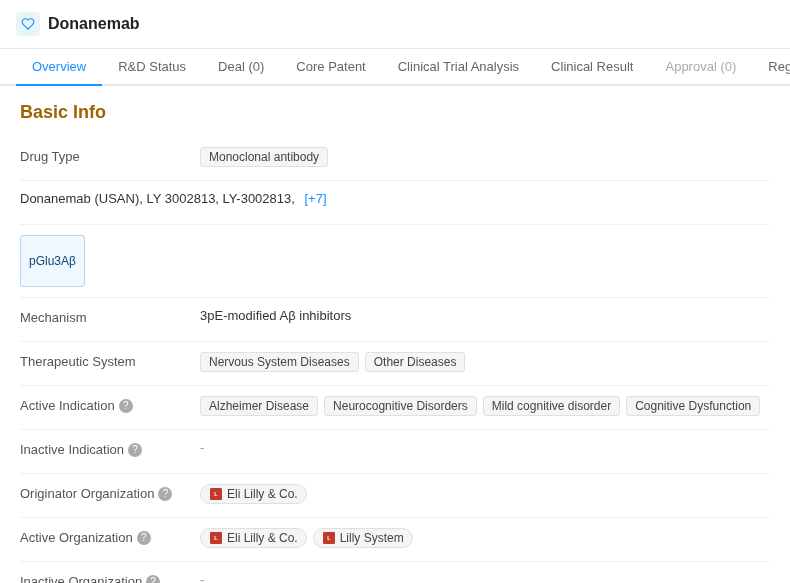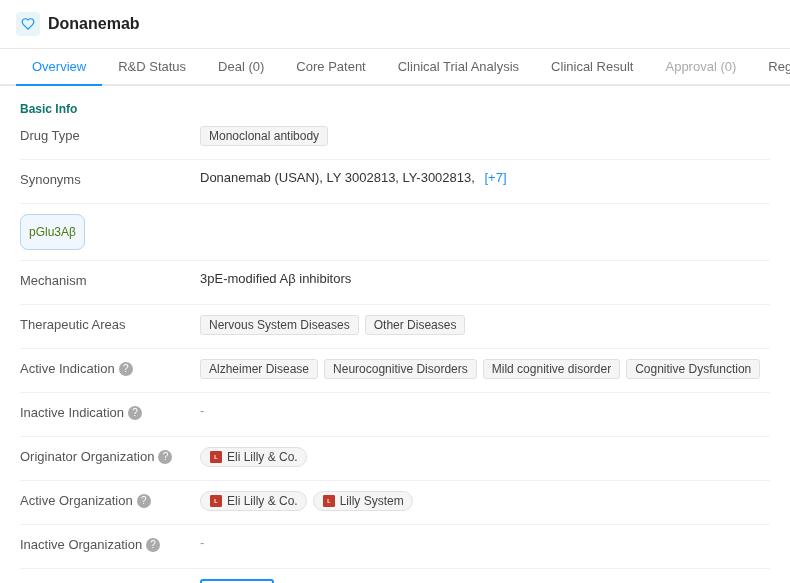--- a/index.html
+++ b/index.html
@@ -8,28 +8,28 @@
     .header { display: flex; align-items: center; padding: 12px 16px; border-bottom: 1px solid #e8e8e8; }
     .drug-icon { width: 24px; height: 24px; background: #e8f4f8; border-radius: 4px; display: flex; align-items: center; justify-content: center; margin-right: 8px; }
     .drug-name { font-size: 16px; font-weight: 600; color: #222; }
 
     .tabs { display: flex; border-bottom: 2px solid #e8e8e8; padding: 0 16px; }
     .tab { padding: 10px 16px; font-size: 13px; color: #666; cursor: pointer; border-bottom: 2px solid transparent; margin-bottom: -2px; white-space: nowrap; }
     .tab.active { color: #1890ff; border-bottom: 2px solid #1890ff; font-weight: 500; }
     .tab.disabled { color: #aaa; }
 
     .content { padding: 16px 20px; }
-    .section-title { font-size: 12px; font-weight: 700; color: #0f766e; }
+    .section-title { font-size: 18px; font-weight: 700; color: #a16207; margin-bottom: 14px; }
 
     .info-row { display: flex; align-items: flex-start; padding: 10px 0; border-bottom: 1px solid #f0f0f0; min-height: 44px; }
     .info-label { width: 180px; min-width: 180px; color: #555; font-size: 13px; display: flex; align-items: center; gap: 4px; padding-top: 2px; }
     .info-value { flex: 1; display: flex; flex-wrap: wrap; gap: 6px; align-items: center; }
 
     .tag { background: #f5f5f5; border: 1px solid #e0e0e0; border-radius: 3px; padding: 2px 8px; font-size: 12px; color: #444; text-align: center; }
-    .tag-target { background: #f0f7ff; border: 1px solid #b3d4f7; color: #4d7c0f; border-radius: 8px; padding: 10px 8px; font-size: 12px; }
+    .tag-target { background: #f0f7ff; border: 1px solid #b3d4f7; color: #0c4a6e; border-radius: 3px; padding: 18px 8px; font-size: 12px; }
     .tag-phase { background: #fff; border: 2px solid #1890ff; color: #1890ff; border-radius: 3px; padding: 2px 8px; font-size: 12px; font-weight: 600; }
     .tag-link { color: #1890ff; font-size: 13px; cursor: pointer; }
 
     .org-tag { display: flex; align-items: center; gap: 4px; background: #f5f5f5; border: 1px solid #e0e0e0; border-radius: 10px; padding: 2px 8px; font-size: 12px; color: #444; }
     .org-logo { width: 14px; height: 14px; display: flex; align-items: center; justify-content: center; }
 
     .info-text { font-size: 13px; color: #333; }
     .info-dash { font-size: 13px; color: #999; }
 
     .help-icon { width: 14px; height: 14px; border-radius: 50%; background: #aaa; color: #fff; font-size: 10px; display: inline-flex; align-items: center; justify-content: center; cursor: pointer; flex-shrink: 0; }
@@ -63,42 +63,41 @@
   <div class="section-title">Basic Info</div>
 
   <div class="info-row">
     <div class="info-label">Drug Type</div>
     <div class="info-value">
       <span class="tag">Monoclonal antibody</span>
     </div>
   </div>
 
   <div class="info-row">
-    <div class="info-label">Synonyms</div>
     <div class="info-value">
       <span class="info-text">Donanemab (USAN), LY 3002813, LY-3002813,&nbsp;</span>
       <span class="tag-link">[+7]</span>
     </div>
   </div>
 
   <div class="info-row">
     <div class="info-value">
       <span class="tag-target">pGlu3Aβ</span>
     </div>
   </div>
 
   <div class="info-row">
     <div class="info-label">Mechanism</div>
     <div class="info-value">
       <span class="info-text">3pE-modified Aβ inhibitors</span>
     </div>
   </div>
 
   <div class="info-row">
-    <div class="info-label">Therapeutic Areas</div>
+    <div class="info-label">Therapeutic System</div>
     <div class="info-value">
       <span class="tag">Nervous System Diseases</span>
       <span class="tag">Other Diseases</span>
     </div>
   </div>
 
   <div class="info-row">
     <div class="info-label">
       Active Indication
       <span class="help-icon">?</span>

